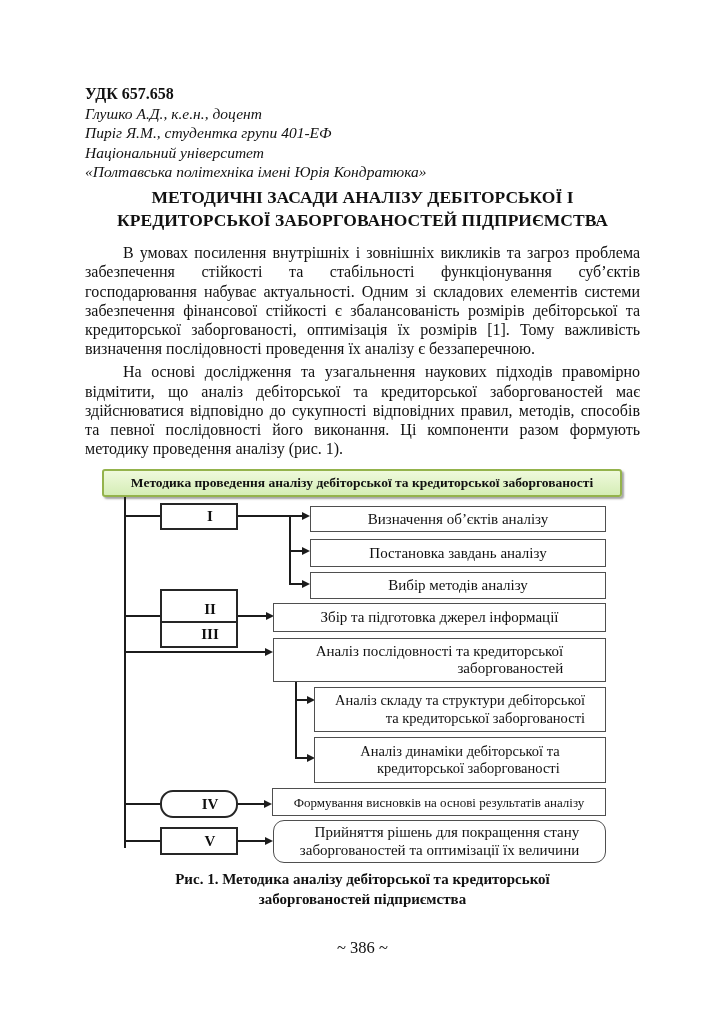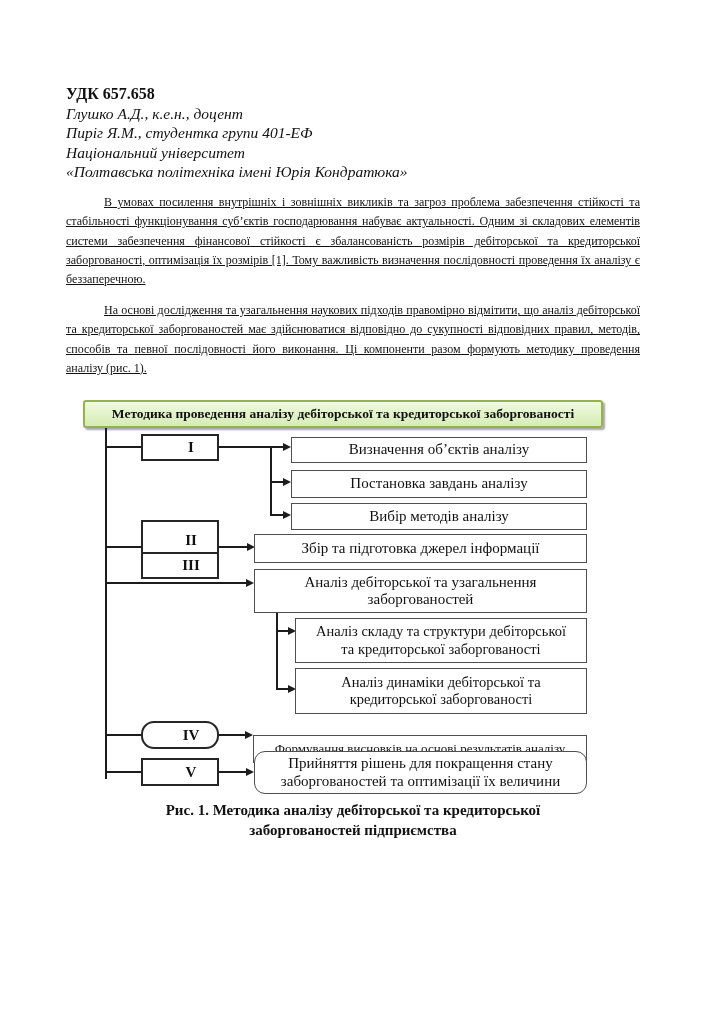--- a/index.html
+++ b/index.html
@@ -4,30 +4,30 @@
 <style>
   * { margin:0; padding:0; box-sizing:border-box; }
   html,body { background:#ffffff; }
   .page {
     position:relative;
     width:724px; height:1024px;
     margin:0 auto;
     background:#ffffff;
     font-family:"Liberation Serif","DejaVu Serif",serif;
     color:#111;
-    padding:84px 84px 0 66px;
+    padding:84px 84px 0 85px;
     overflow:hidden;
   }
   .udc { font-weight:bold; font-size:16px; line-height:20px; }
   .authors { text-align:left; font-style:italic; font-size:15.5px; line-height:19.3px; white-space:pre-line; }
   .title { margin-top:5px; text-align:center; font-weight:bold; font-size:17.5px; line-height:22.5px; white-space:pre-line; }
-  .para { margin-top:12px; text-align:justify; text-indent:38px; font-size:12px; line-height:19.2px;text-decoration:underline; }
-  .para + .para { margin-top:12px; }
+  .para { margin-top:12px; text-align:justify; text-indent:38px; font-size:16px; line-height:19.2px; }
+  .para + .para { margin-top:4px; }
 
-  .figure-wrap { position:relative; margin-top:20px; width:555px; height:400px; }
+  .figure-wrap { position:relative; margin-top:9px; width:555px; height:400px; }
   .fig-el { position:absolute; }
   .green-header {
     left:17px; top:2px; width:520px; height:28px;
     background:linear-gradient(#eff9dc,#d5edb6);
     border:2px solid #94b34c; border-radius:3px;
     box-shadow:2px 2px 2px rgba(90,90,90,0.55);
     display:flex; align-items:center; justify-content:center;
     font-weight:bold; font-size:13.5px;
   }
   .line { position:absolute; background:#1c1c1c; }
@@ -41,38 +41,40 @@
   }
   .stage-box {
     position:absolute; left:75px; width:78px;
     background:#fff; border:2px solid #262626;
     display:flex; align-items:center; justify-content:center;
     font-weight:bold; font-size:15px; padding-left:22px;
   }
   .flow-box {
     position:absolute; background:#fff; border:1px solid #4f4f4f;
     display:flex; align-items:center; justify-content:center;
-    text-align:center; font-size:15px; line-height:17.5px;
+    text-align:right; font-size:15px; line-height:17.5px;
     white-space:pre-line; padding:1px 6px;font-family:Liberation Serif, serif;
   }
   .caption { margin-top:3px; text-align:center; font-weight:bold; font-size:15px; line-height:19.5px; white-space:pre-line; }
   .page-number { margin-top:29px; text-align:center; font-size:16.5px; }
 </style>
 </head>
 <body>
 
 <div class="page">
 
   <div class="udc">УДК 657.658</div>
 
   <div class="authors">Глушко А.Д., к.е.н., доцент
 Пиріг Я.М., студентка групи 401-ЕФ
 Національний університет
 «Полтавська політехніка імені Юрія Кондратюка»</div>
 
+  <div class="title">МЕТОДИЧНІ ЗАСАДИ АНАЛІЗУ ДЕБІТОРСЬКОЇ І
+КРЕДИТОРСЬКОЇ ЗАБОРГОВАНОСТЕЙ ПІДПРИЄМСТВА</div>
 
   <div class="para">В умовах посилення внутрішніх і зовнішніх викликів та загроз проблема забезпечення стійкості та стабільності функціонування суб’єктів господарювання набуває актуальності. Одним зі складових елементів системи забезпечення фінансової стійкості є збалансованість розмірів дебіторської та кредиторської заборгованості, оптимізація їх розмірів [1]. Тому важливість визначення послідовності проведення їх аналізу є беззаперечною.</div>
   <div class="para">На основі дослідження та узагальнення наукових підходів правомірно відмітити, що аналіз дебіторської та кредиторської заборгованостей має здійснюватися відповідно до сукупності відповідних правил, методів, способів та певної послідовності його виконання. Ці компоненти разом формують методику проведення аналізу (рис. 1).</div>
 
   <div class="figure-wrap">
 
     <div class="fig-el green-header">Методика проведення аналізу дебіторської та кредиторської заборгованості</div>
 
     <div class="line v-line" style="left:39px; top:30px; height:351px;"></div>
     <div class="line h-line" style="left:39px; top:48px; width:36px;"></div>
@@ -95,42 +97,43 @@
     <div class="stage-box" style="top:36px; height:27px;">I</div>
     <div class="stage-box" style="top:122px; height:40px;">II</div>
     <div class="stage-box" style="top:154px; height:27px;">III</div>
     <div class="stage-box" style="top:323px; height:28px;border-radius:13px;">IV</div>
     <div class="stage-box" style="top:360px; height:28px;">V</div>
 
     <div class="flow-box" style="left:225px; top:39px; width:296px; height:26px;">Визначення об’єктів аналізу</div>
     <div class="flow-box" style="left:225px; top:105px; width:296px; height:27px;">Вибір методів аналізу</div>
     <div class="flow-box" style="left:225px; top:72px; width:296px; height:28px;">Постановка завдань аналізу</div>
     <div class="flow-box" style="left:188px; top:136px; width:333px; height:29px;">Збір та підготовка джерел інформації</div>
-    <div class="flow-box" style="left:188px; top:171px; width:333px; height:44px;">Аналіз дебіторської та узагальнення
+    <div class="flow-box" style="left:188px; top:171px; width:333px; height:44px;">Аналіз послідовності та кредиторської
 заборгованостей</div>
 
     <div class="line v-line" style="left:210px; top:215px; height:77px;"></div>
     <div class="line h-line" style="left:210px; top:232px; width:14px;"></div>
     <div class="arrowhead" style="left:222px; top:229px;"></div>
     <div class="line h-line" style="left:210px; top:290px; width:14px;"></div>
     <div class="arrowhead" style="left:222px; top:287px;"></div>
 
     <div class="flow-box" style="left:229px; top:220px; width:292px; height:45px; font-size:14.5px;">Аналіз складу та структури дебіторської
 та кредиторської заборгованості</div>
     <div class="flow-box" style="left:229px; top:270px; width:292px; height:46px; font-size:14.5px;">Аналіз динаміки дебіторської та
 кредиторської заборгованості</div>
 
     <div class="line h-line" style="left:153px; top:336px; width:28px;"></div>
     <div class="arrowhead" style="left:179px; top:333px;"></div>
-    <div class="flow-box" style="left:187px; top:337px; width:334px; height:28px; font-size:13px;">Формування висновків на основі результатів аналізу</div>
+    <div class="flow-box" style="left:187px; top:321px; width:334px; height:28px; font-size:13px;">Формування висновків на основі результатів аналізу</div>
 
     <div class="line h-line" style="left:153px; top:373px; width:29px;"></div>
     <div class="arrowhead" style="left:180px; top:370px;"></div>
     <div class="flow-box" style="left:188px; top:353px; width:333px; height:43px;border-radius:11px;">Прийняття рішень для покращення стану
 заборгованостей та оптимізації їх величини</div>
 
   </div>
 
   <div class="caption">Рис. 1. Методика аналізу дебіторської та кредиторської
 заборгованостей підприємства</div>
 
+  <div class="page-number">~ 386 ~</div>
 
 </div>
 
 </body></html>

